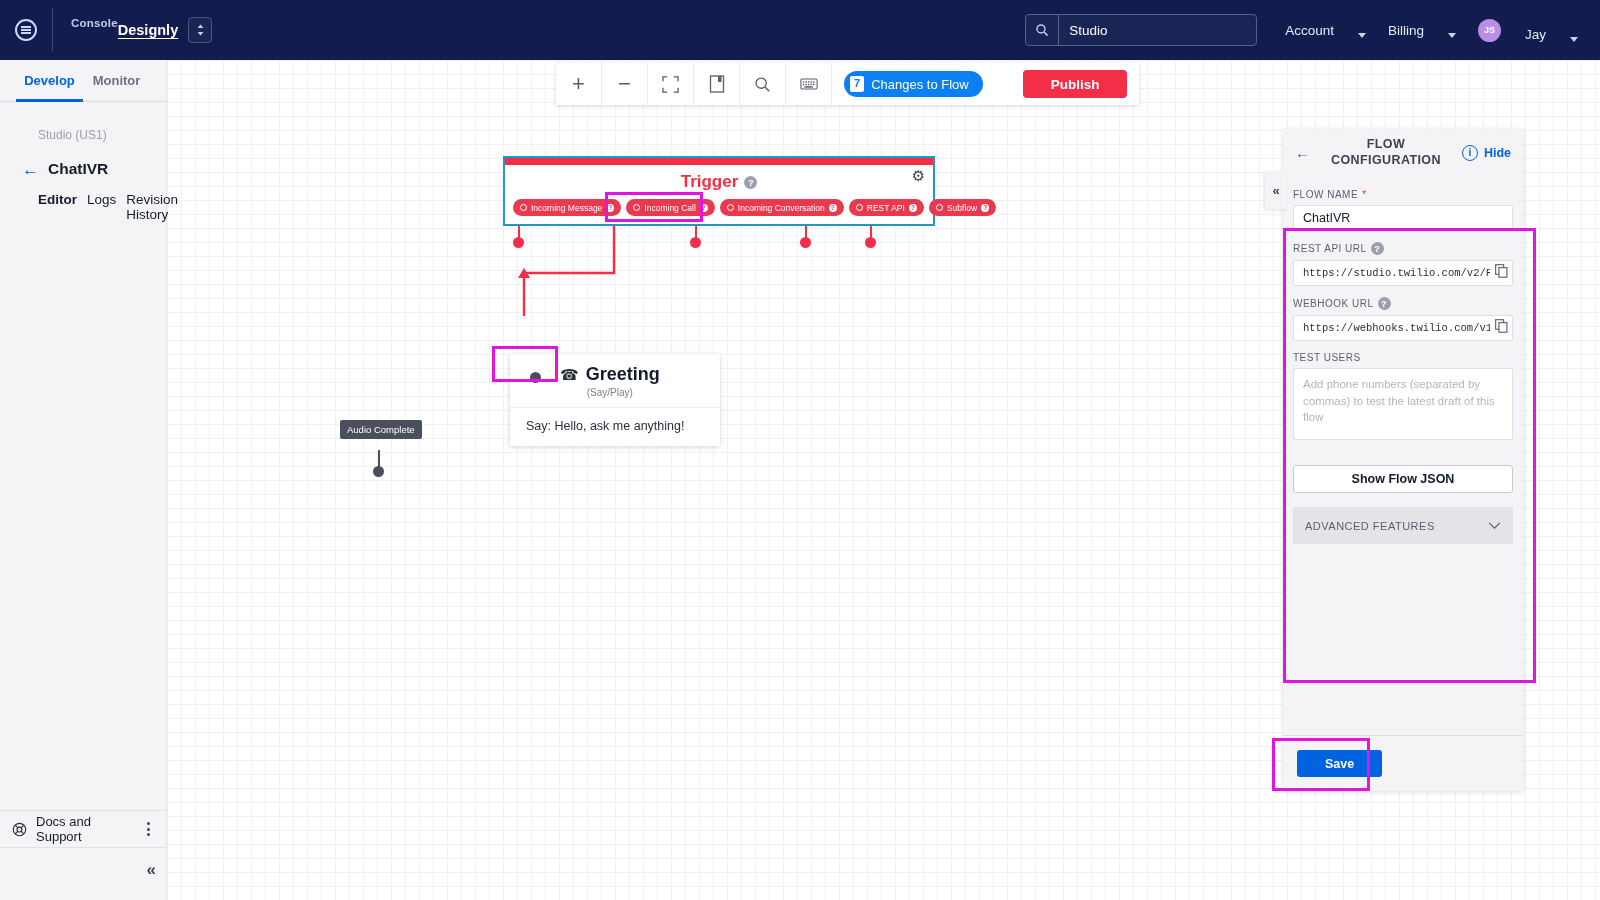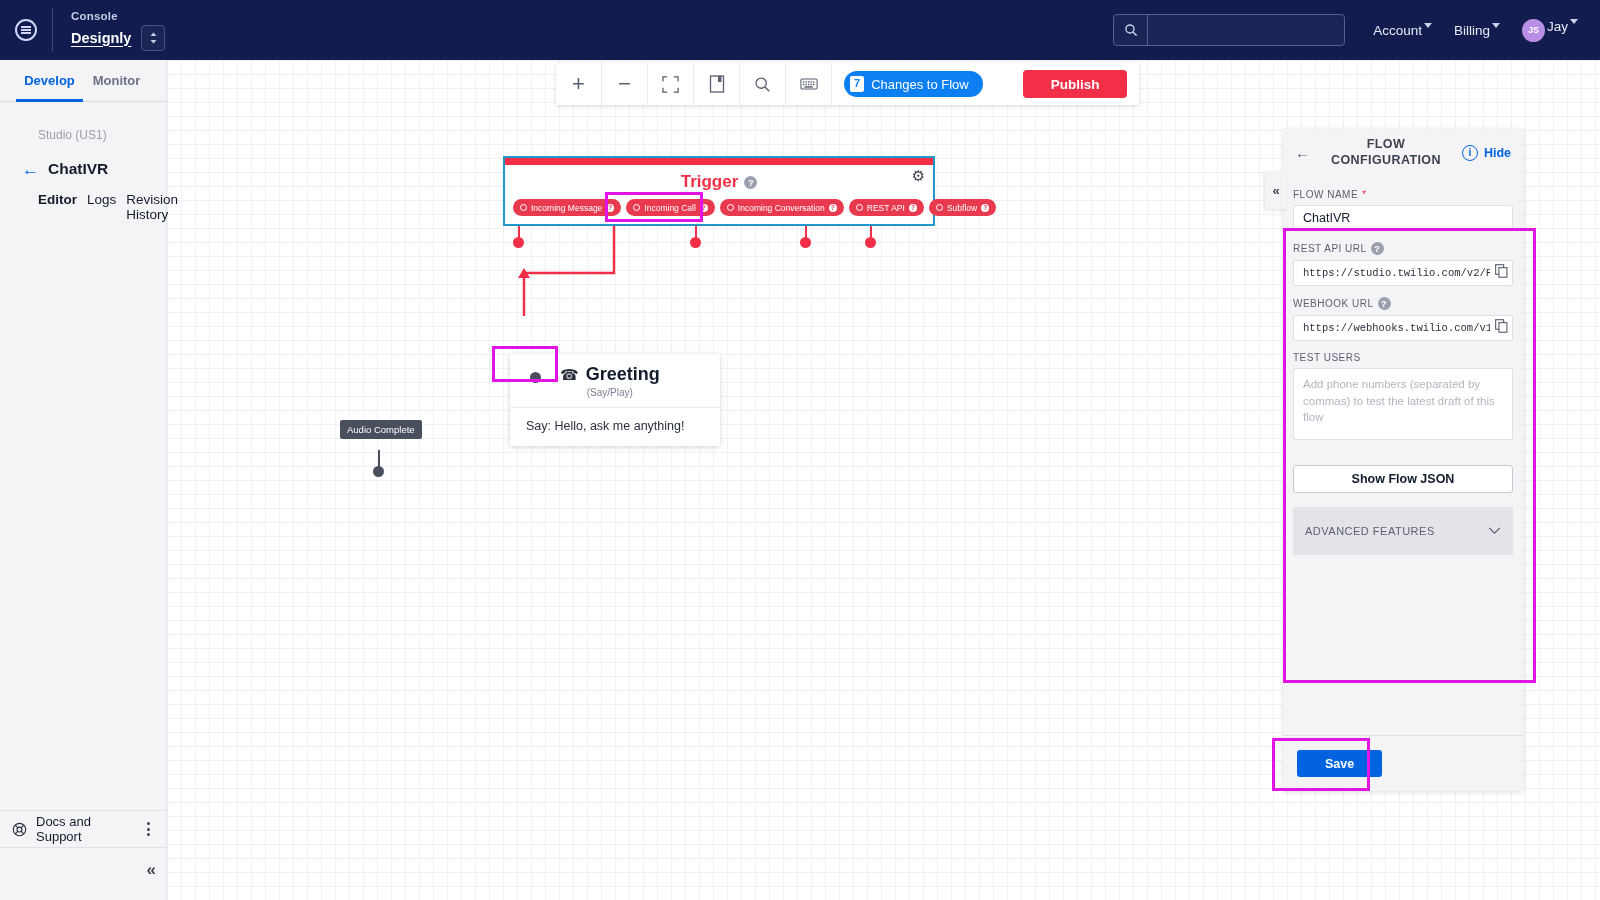--- a/index.html
+++ b/index.html
@@ -27,21 +27,21 @@
     background: #cfd6ff;
   }
   .waffle::before { top: 5px; box-shadow: 0 0 0 0 transparent; }
   .waffle::after { top: 11px; }
   .waffle i {
     position: absolute; left: 4px; top: 8px; width: 10px; height: 2px; background: #cfd6ff;
   }
   .nav-divider {
     width: 1px; height: 44px; background: #3a4472; margin-right: 18px;
   }
-  .brand-block { display: flex; flex-direction: column; justify-content: center; }
+  .brand-block { display: flex; flex-direction: row; justify-content: center; }
   .brand-console {
     font-size: 11.5px; color: #c6cce8; letter-spacing: .2px; margin-bottom: 3px;
     font-weight: 600;
   }
   .brand-row { display: flex; align-items: center; gap: 10px; }
   .brand-name {
     font-size: 14.5px; color: #ffffff; font-weight: bold;
     text-decoration: underline; text-underline-offset: 3px;
   }
   .brand-switch {
@@ -59,21 +59,21 @@
     width: 34px; height: 100%; display: flex; align-items: center; justify-content: center;
     border-right: 1px solid #55608f;
   }
   .search-input {
     flex: 1; height: 100%; border: none; outline: none; background: transparent;
     color: #fff; font-size: 13.5px; padding: 0 10px;
     font-family: "Liberation Sans", sans-serif;
   }
   .nav-menu { display: flex; align-items: center; gap: 22px; margin-left: 28px; margin-right: 22px; }
   .nav-item {
-    display: flex; align-items: flex-start; gap: 2px;
+    display: flex; align-items: flex-end; gap: 24px;
     color: #e7eaf6; font-size: 13.5px;
   }
   .caret { width: 0; height: 0; border-left: 4.5px solid transparent;
            border-right: 4.5px solid transparent; border-top: 5px solid #cdd3e8; }
   .avatar {
     width: 23px; height: 23px; border-radius: 50%; background: #b98ee6;
     color: #fff; font-size: 9px; font-weight: bold;
     display: flex; align-items: center; justify-content: center;
   }
 
@@ -281,21 +281,21 @@
     line-height: 1.45;
   }
   .testusers-area::placeholder { color: #b2b6c0; }
   .show-json-btn {
     width: 100%; height: 28px; margin-top: 10px;
     background: #ffffff; border: 1px solid #c7c9d0; border-radius: 3px;
     font-size: 12.5px; font-weight: bold; color: #121c2d;
     font-family: "Liberation Sans", sans-serif;
   }
   .adv-features {
-    width: 100%; height: 48px; margin-top: 14px; background: #e4e4e8;
+    width: 100%; height: 37px; margin-top: 14px; background: #e4e4e8;
     display: flex; align-items: center; justify-content: space-between;
     padding: 0 12px; font-size: 11px; color: #5a5f70; letter-spacing: .5px;
   }
   .chev-down { font-size: 12px; color: #5a5f70; }
   .rp-footer {
     height: 56px; border-top: 1px solid #e0e0e4; display: flex; align-items: center;
     padding-left: 14px; background: #f4f4f6;
   }
   .save-btn {
     background: #0263e0; color: #fff; border: none; border-radius: 3px;
@@ -332,20 +332,21 @@
     </div>
   </div>
   <div class="nav-spacer"></div>
   <div class="search-box">
     <div class="search-icon-cell">
       <svg width="14" height="14" viewBox="0 0 16 16">
         <circle cx="6.8" cy="6.8" r="4.6" fill="none" stroke="#c6cce8" stroke-width="1.6"></circle>
         <line x1="10.3" y1="10.3" x2="14.4" y2="14.4" stroke="#c6cce8" stroke-width="1.7"></line>
       </svg>
     </div>
+    <input class="search-input" value="Studio" style="">
   </div>
   <div class="nav-menu">
     <div class="nav-item">
       <span>Account</span>
       <span class="caret"></span>
     </div>
     <div class="nav-item">
       <span>Billing</span>
       <span class="caret"></span>
     </div>

